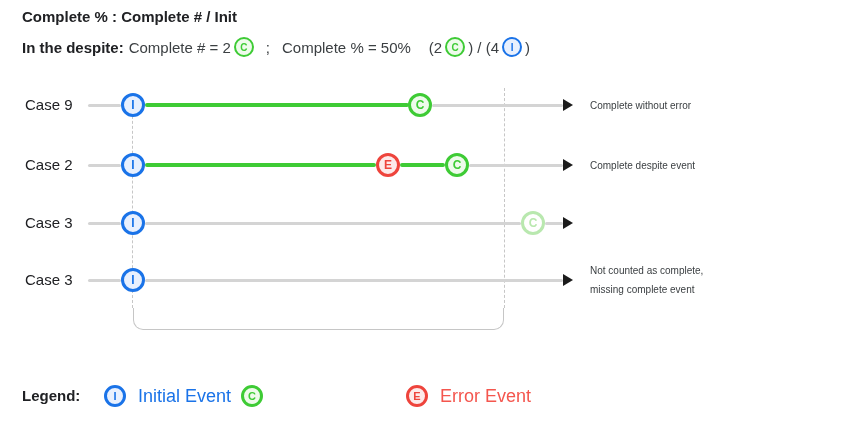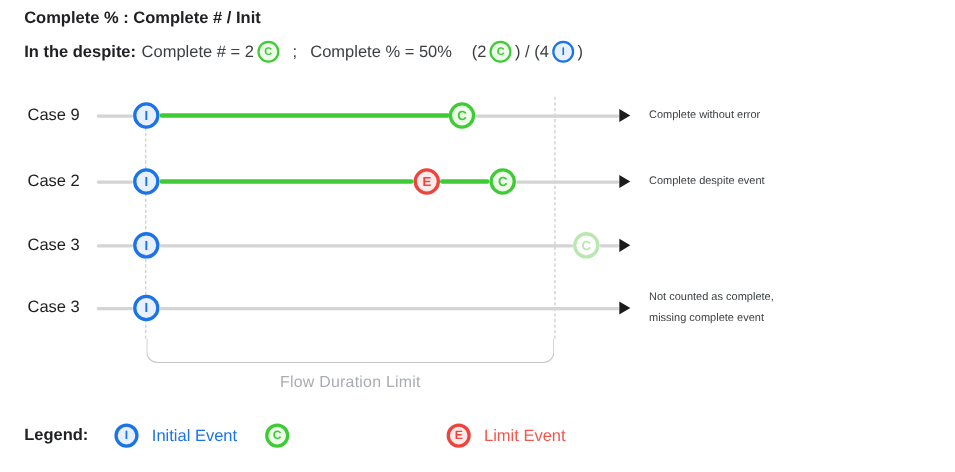--- a/index.html
+++ b/index.html
@@ -35,21 +35,21 @@
 
   
   .vguide{position:absolute;width:0;border-left:1px dashed var(--guide);}
   .bracket{position:absolute;left:133px;top:308px;width:371px;height:22px;border-left:1.5px solid var(--guide);border-right:1.5px solid var(--guide);border-bottom:1.5px solid var(--guide);border-radius:0 0 10px 10px;box-sizing:border-box;}
   .flow-label{position:absolute;left:133px;top:340px;width:371px;text-align:center;font-size:14.5px;font-weight:500;color:var(--muted);letter-spacing:.2px;}
 
   
   .legend{position:absolute;left:0;top:384px;width:868px;height:24px;padding-left:12px;}
   .legend-title{position:absolute;left:22px;top:0;line-height:24px;font-size:15px;font-weight:700;color:#202124;}
   .legend-item{position:absolute;top:1px;display:inline-flex;align-items:center;}
-  .legend-item .lbl{margin-left:12px;font-size:15px;}
+  .legend-item .lbl{margin-left:12px;font-size:18px;}
   .legend-item.i1{left:104px;}  .legend-item.i1 .lbl{color:var(--blue);}
   .legend-item.i2{left:241px;}  .legend-item.i2 .lbl{color:var(--green);}
   .legend-item.i3{left:406px;}  .legend-item.i3 .lbl{color:var(--red-text);}
 </style>
 </head>
 <body>
 
 <div class="canvas">
 
   <div class="title">Complete % :  Complete # / Init</div>
@@ -69,21 +69,20 @@
     <span class="t">) / (4</span>
     <span class="evt evt-inline blue">
         <span>I</span>
       </span>
     <span class="t">)</span>
   </div>
 
   <div class="vguide" style="left:132px;top:96px;height:212px;"></div>
   <div class="vguide" style="left:503.5px;top:88px;height:220px;"></div>
   <div class="bracket"></div>
-  <div class="flow-label">Flow Duration Limit</div>
 
   <div class="row" style="top:93px;">
     <div class="case-label">Case 9</div>
     <div class="seg gray" style="left:88px;width:33px;"></div>
     <div class="evt evt-abs blue" style="left:121px;">
         <span>I</span>
       </div>
     <div class="seg greenline" style="left:145px;width:264px;"></div>
     <div class="evt evt-abs green" style="left:408px;">
         <span>C</span>
@@ -148,17 +147,17 @@
     </div>
     <div class="legend-item i2">
       <span class="evt evt-legend green">
           <span>C</span>
         </span>
     </div>
     <div class="legend-item i3">
       <span class="evt evt-legend red">
           <span>E</span>
         </span>
-      <span class="lbl">Limit Event</span>
+      <span class="lbl">Error Event</span>
     </div>
   </div>
 
 </div>
 
 </body></html>

